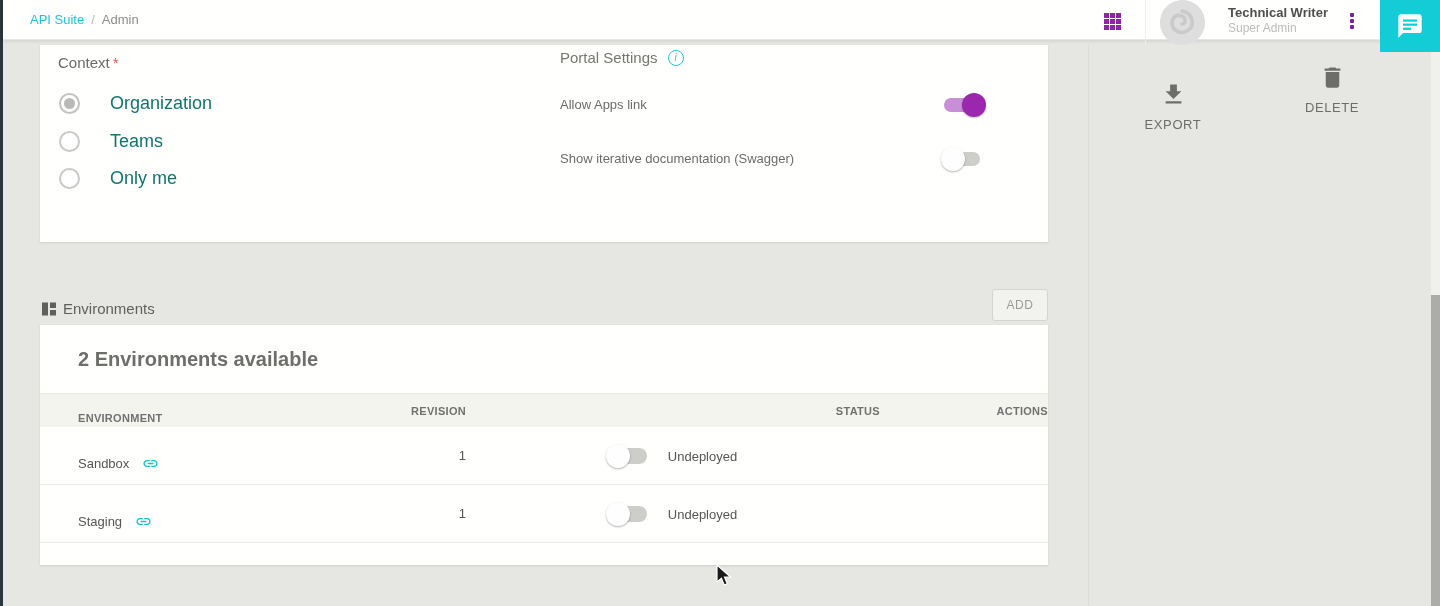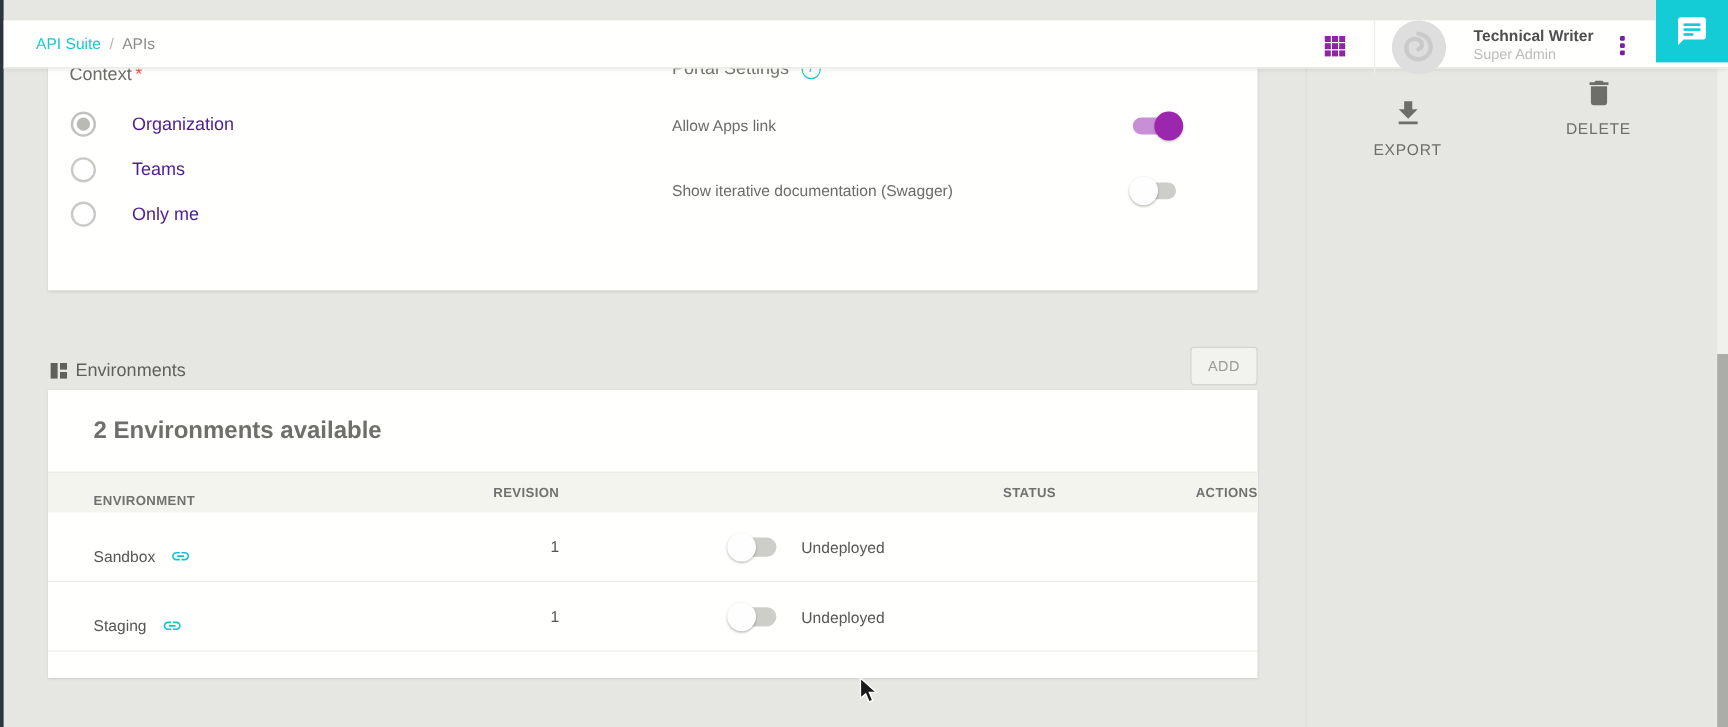--- a/index.html
+++ b/index.html
@@ -4,21 +4,21 @@
 <style>
   * { margin:0; padding:0; box-sizing:border-box; }
   body { font-family:"Liberation Sans","DejaVu Sans",sans-serif; background:#cfcfcc; }
   .app { position:relative; width:1440px; height:606px; background:#e6e6e3; overflow:hidden; }
 
   
   .left-sliver { position:absolute; left:0; top:0; width:3px; height:606px; background:#2b353e; }
 
   
   .header { position:absolute; left:3px; top:0; width:1437px; height:40px; background:#fffffe;
-            border-bottom:1px solid #e6e6e2; box-shadow:0 2px 3px rgba(0,0,0,.07); z-index:10;margin-top:17px; }
+            border-bottom:1px solid #e6e6e2; box-shadow:0 2px 3px rgba(0,0,0,.07); z-index:10; }
   .breadcrumb { position:absolute; left:27px; top:12px; font-size:13px; display:flex; gap:7px; align-items:center; }
   .bc-link { color:#1cc7d4; text-decoration:none; cursor:pointer; }
   .bc-sep { color:#b7b7b4; }
   .bc-current { color:#8d8d8a; }
 
   .apps-grid { position:absolute; left:1101px; top:13px; width:17px; height:17px;
                display:grid; grid-template-columns:repeat(3,1fr); gap:1.5px; cursor:pointer; }
   .apps-grid i { background:#8e24aa; }
 
   .header-divider { position:absolute; left:1142px; top:0; width:1px; height:45px; background:#ececea; }
@@ -43,21 +43,21 @@
 
   .field-title { position:absolute; left:18px; top:9px; font-size:15px; color:#6b6b68; }
   .req { color:#ef5350; margin-left:3px; }
 
   .radio-row { position:absolute; left:19px; display:flex; align-items:center; gap:30px; cursor:pointer; }
   .radio-circle { width:21px; height:21px; border-radius:50%; border:2px solid #c9c9c6; background:#fff;
                   display:flex; align-items:center; justify-content:center; }
   .radio-row.selected .radio-circle { border-color:#c2c2bf; }
   .radio-dot { width:11px; height:11px; border-radius:50%; background:transparent; }
   .radio-row.selected .radio-dot { background:#b9b9b6; }
-  .radio-label { font-size:15px; color:#4c1d95; }
+  .radio-label { font-size:18px; color:#0f766e; }
 
   .portal-title-row { position:absolute; left:520px; top:4px; display:flex; align-items:center; gap:10px; }
   .portal-title { font-size:15px; color:#76766f; }
   .info-icon { width:16px; height:16px; border:1px solid #23c5d4; border-radius:50%; color:#23c5d4;
                font-size:10px; display:flex; align-items:center; justify-content:center; font-style:italic; cursor:pointer; }
 
   .toggle-row { position:absolute; left:520px; width:420px; display:flex; align-items:center; justify-content:space-between; }
   .toggle-label { font-size:13px; color:#6b6b68; }
 
   .toggle { position:relative; width:36px; height:14px; border-radius:7px; cursor:pointer; }
@@ -105,21 +105,21 @@
 </head>
 <body>
 
 <div class="app">
   <div class="left-sliver"></div>
 
   <header class="header">
     <nav class="breadcrumb">
       <a class="bc-link">API Suite</a>
       <span class="bc-sep">/</span>
-      <span class="bc-current">APIs</span>
+      <span class="bc-current">Admin</span>
     </nav>
 
     <div class="apps-grid">
       <i></i>
         <i></i>
         <i></i>
       <i></i>
         <i></i>
         <i></i>
       <i></i>

